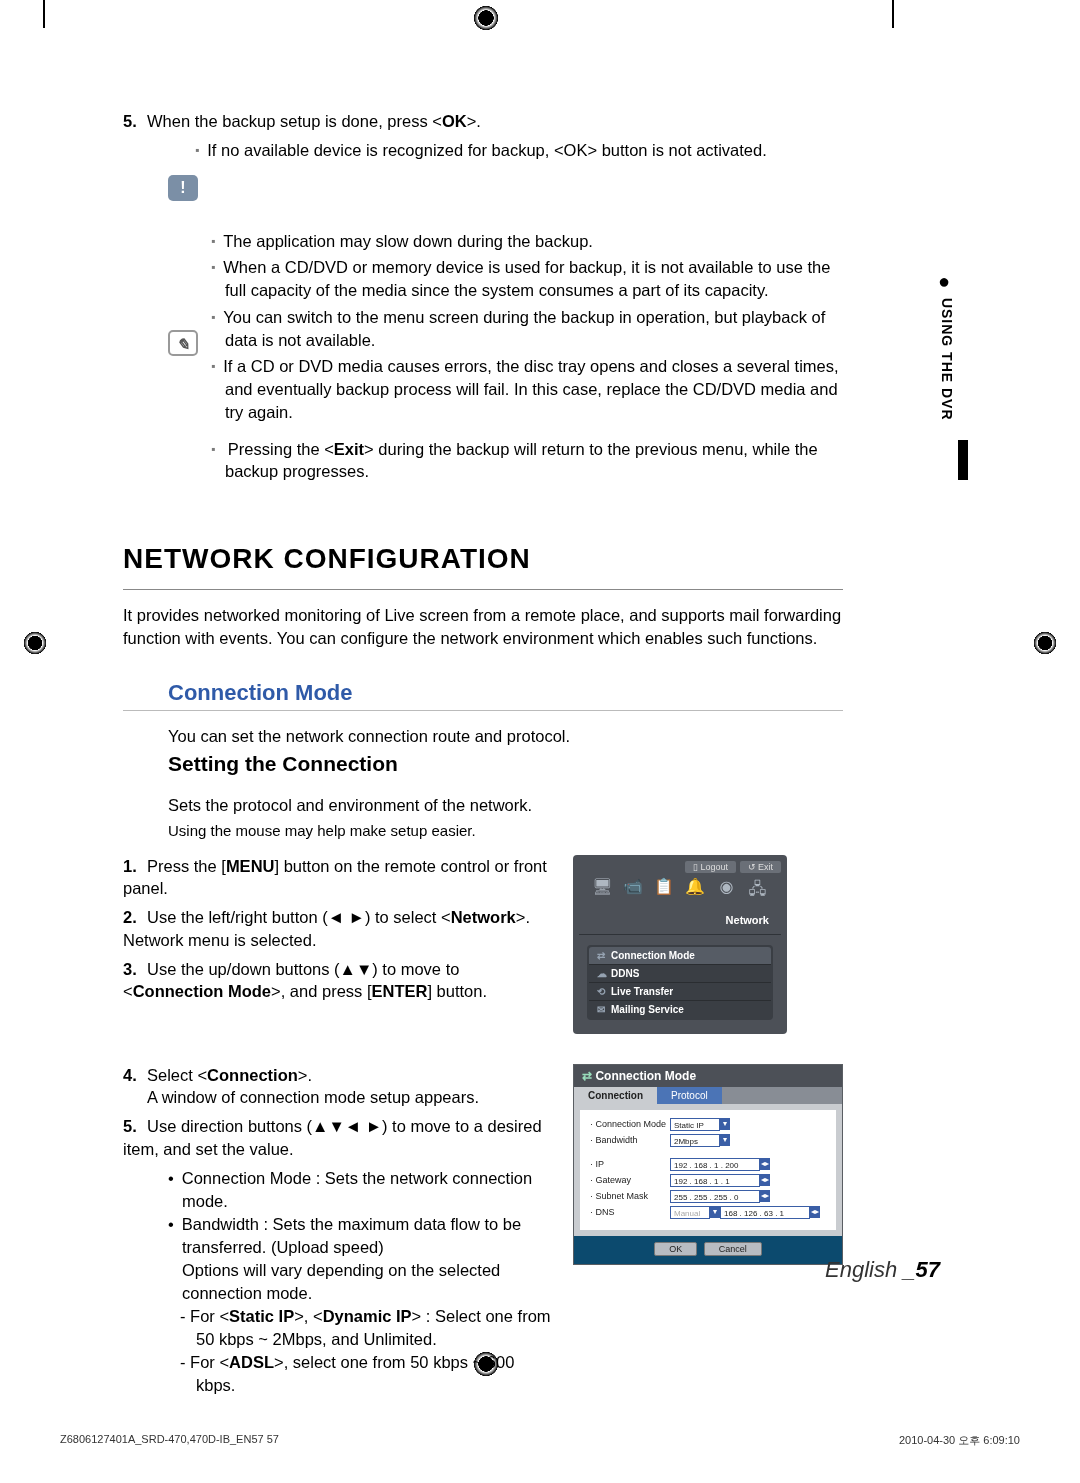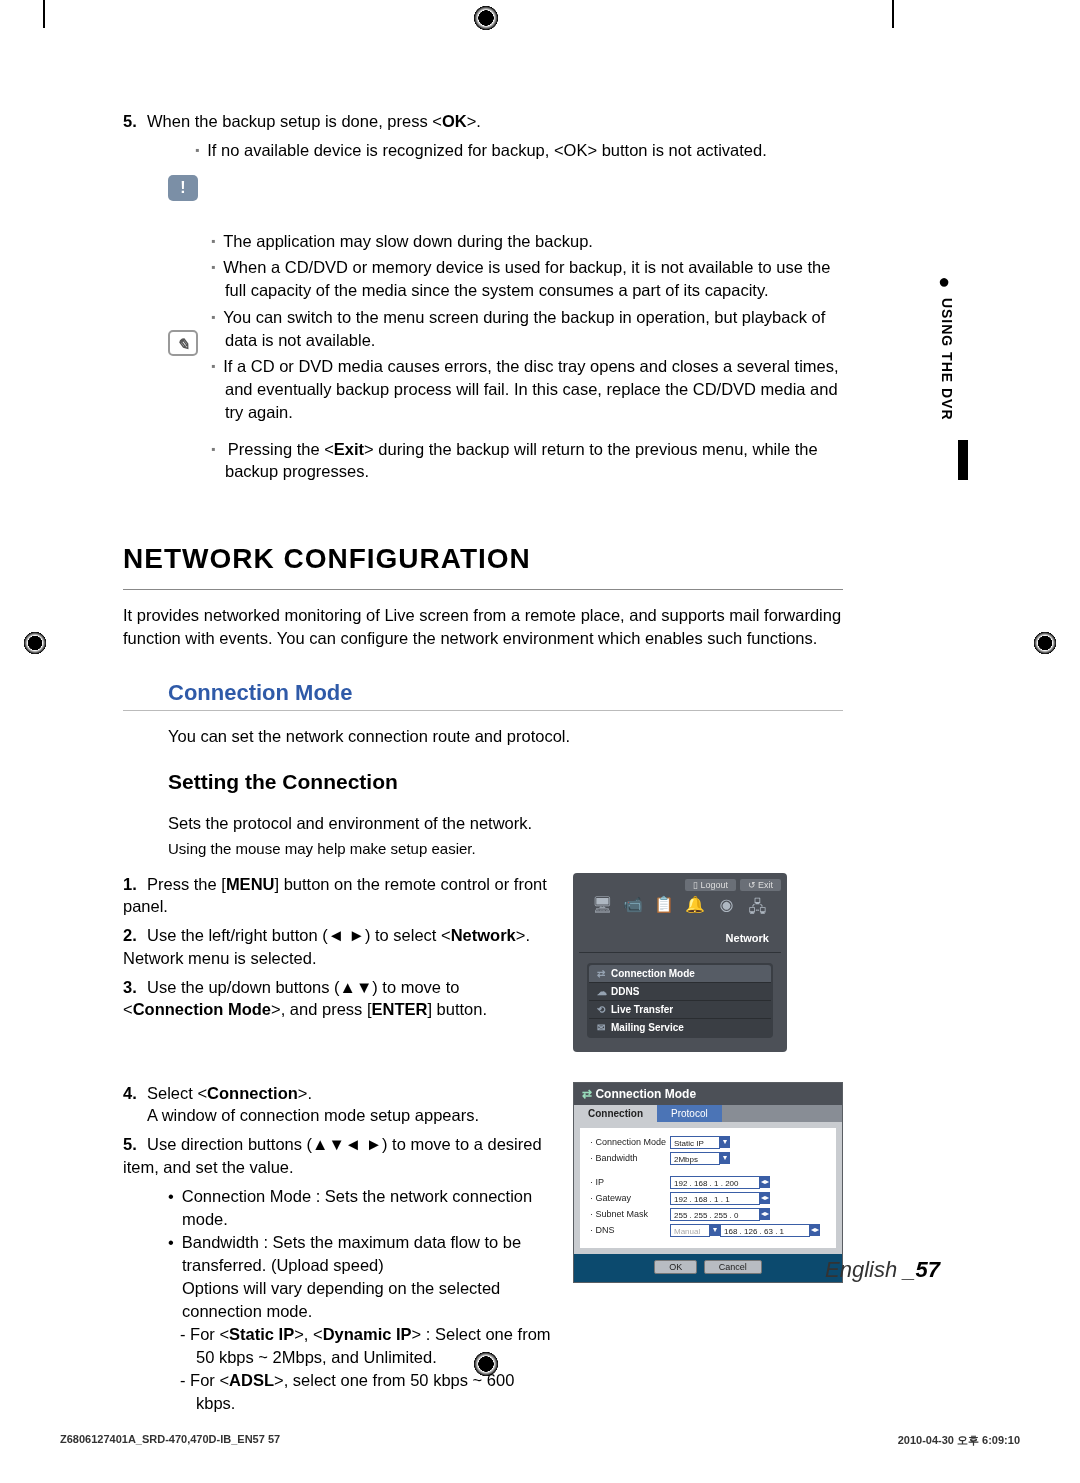--- a/index.html
+++ b/index.html
@@ -75,21 +75,21 @@
   .hr { border-top: 1px solid #888; margin-bottom: 14px; }
   .lead { font-size: 16.5px; line-height: 1.4; margin-bottom: 30px; }
 
   h2.sub {
     color: #2f5aa8;
     font-size: 22px;
     margin-left: 45px;
     margin-bottom: 4px;
   }
   .hr2 { border-top: 1px solid #bbb; margin-bottom: 14px; margin-left:0;}
-  .body { margin-left: 45px; font-size: 16.5px; line-height: 1.4; margin-bottom: 22px; }
+  .body { margin-left: 45px; font-size: 16.5px; line-height: 1.4; margin-bottom: 4px; }
 
   h3.sub2 { font-size: 21px; margin-left: 45px; margin-bottom: 18px; }
 
   .two-col { display: flex; gap: 19px; align-items:flex-start; }
   .col-l { flex: 1; }
   .col-r { flex: 0 0 270px; }
 
   .ui-shot {
     width: 214px; background:#4c5057; border-radius:4px; padding:6px 6px 10px 6px;
     font-size:10px; color:#ddd;
@@ -139,21 +139,20 @@
 
   .meta {
     position:absolute;
     bottom: 35px;
     left: 60px;
     right: 60px;
     font-size: 11px;
     color:#333;
     display:flex;
     justify-content:space-between;
-    font-weight:bold;
   }
 </style>
 </head>
 <body>
 
 <div class="crop-tl"></div>
 <div class="crop-tr"></div>
 <div class="crop-c"></div>
 <div class="crop-l"></div>
 <div class="crop-r"></div>

